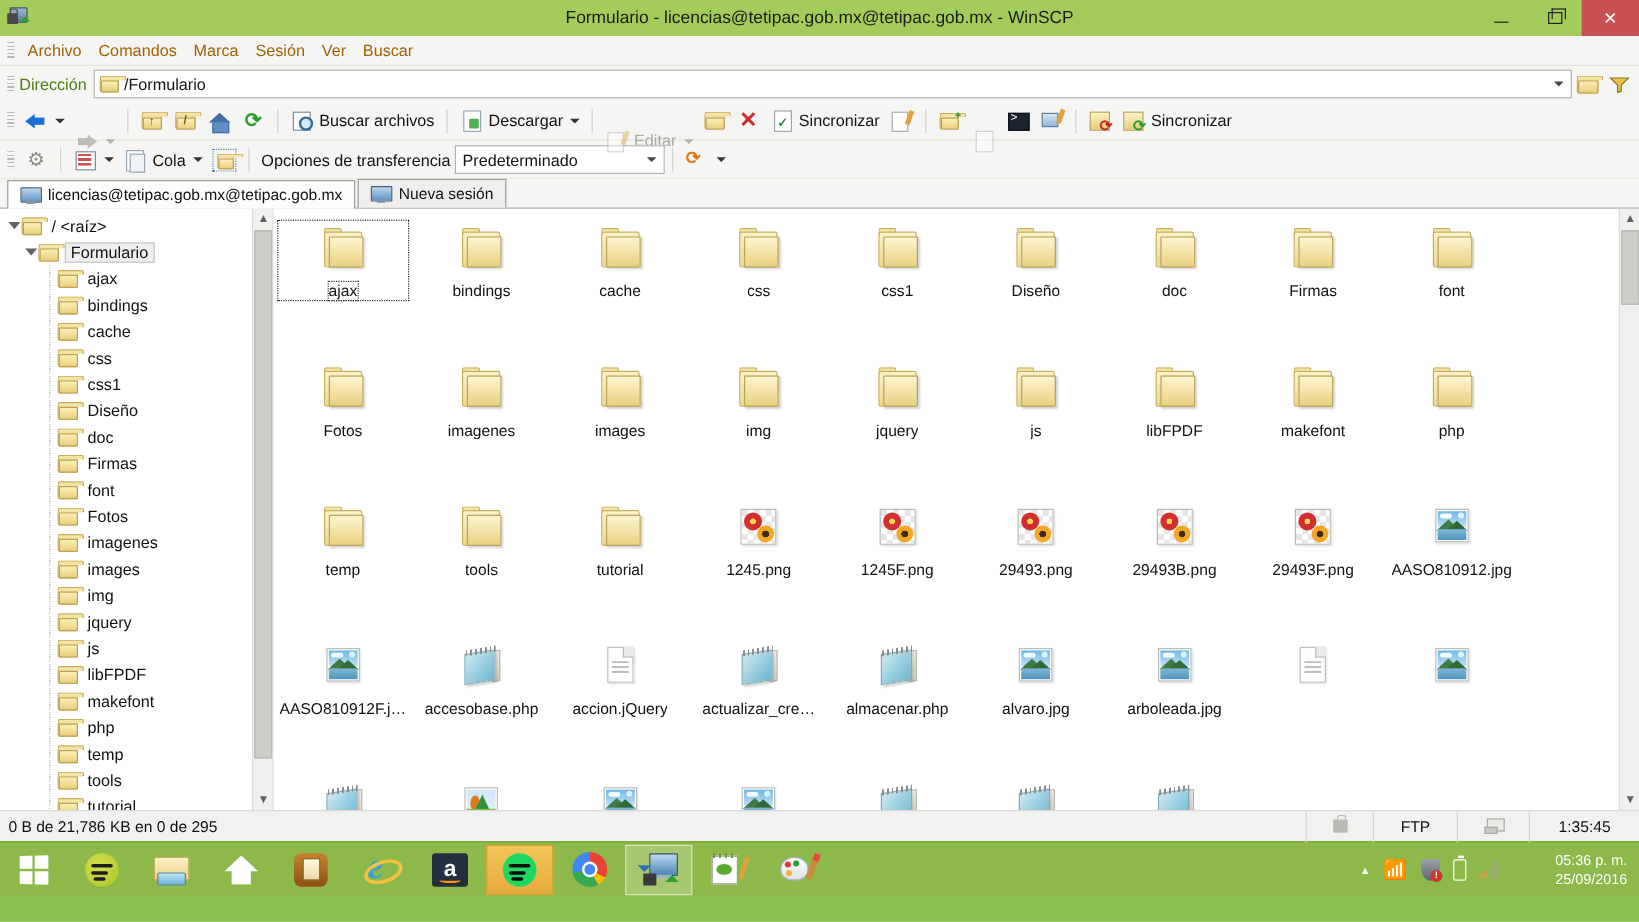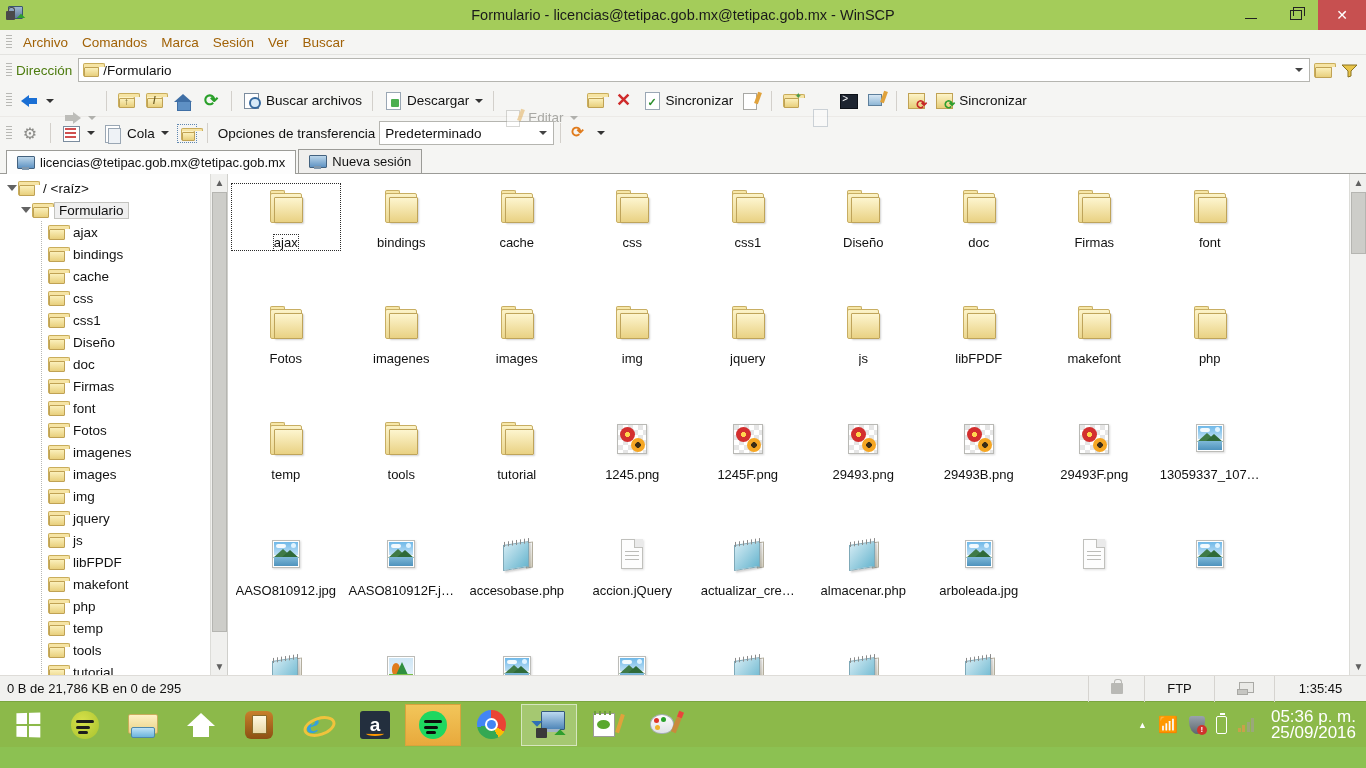--- a/index.html
+++ b/index.html
@@ -312,21 +312,21 @@
       linear-gradient(#fff,#fff) 13px 13px/11px 11px no-repeat;
     transform: perspective(40px) rotateY(-6deg);
   }
   .tbitem{
     width:56px;height:42px;display:flex;align-items:center;justify-content:center;
     margin:0 1px; position:relative;
   }
   .tbitem.active{ background:rgba(255,255,255,.22); border:1px solid rgba(255,255,255,.55); }
   .tbitem.hot{ background:linear-gradient(#f2c65a,#e8a93c); border:1px solid #d9a33c;}
   .tbtray{ margin-left:auto; display:flex; align-items:center; gap:11px; padding-right:10px;}
-  .traytime{ text-align:center; color:#fff; font-size:17px; line-height:16px; padding-left:6px;}
+  .traytime{ text-align:center; color:#fff; font-size:12px; line-height:16px; padding-left:6px;margin-left:30px;}
 
   .spotify{width:28px;height:28px;border-radius:50%;background:radial-gradient(circle at 40% 35%,#d6e04a,#a8c32e);position:relative;}
   .spotify.green{background:#1ed760;}
   .spotify:before,.spotify:after{content:"";position:absolute;left:5px;background:#1d1d1d;border-radius:3px;}
   .spotify:before{top:9px;width:18px;height:3px;}
   .spotify:after{top:15px;width:14px;height:3px;}
   .spotify i{position:absolute;left:7px;top:20px;width:10px;height:3px;background:#1d1d1d;border-radius:3px;}
   .spotify.green:before,.spotify.green:after,.spotify.green i{background:#0d0d0d;}
 
   .explorer{width:30px;height:26px;position:relative;}
@@ -1132,84 +1132,84 @@
             <span class="ibig">
               <span class="jpg-th">
                 <span class="sky"></span>
                 <span class="sun"></span>
                 <span class="cloud"></span>
                 <span class="mount"></span>
                 <span class="mount2"></span>
                 <span class="water"></span>
               </span>
             </span>
-            <span class="name">13059337_107…</span>
+            <span class="name">AASO810912.jpg</span>
           </div>
           <div class="cell">
             <span class="ibig">
               <span class="jpg-th">
                 <span class="sky"></span>
                 <span class="sun"></span>
                 <span class="cloud"></span>
                 <span class="mount"></span>
                 <span class="mount2"></span>
                 <span class="water"></span>
               </span>
             </span>
-            <span class="name">AASO810912.jpg</span>
+            <span class="name">AASO810912F.j…</span>
+          </div>
+          <div class="cell">
+            <span class="ibig">
+              <span class="php-ic">
+                <span class="pages"></span>
+                <span class="pad"></span>
+                <span class="rings"></span>
+              </span>
+            </span>
+            <span class="name">accesobase.php</span>
+          </div>
+          <div class="cell">
+            <span class="ibig">
+              <span class="doc-ic"></span>
+              <span class="doc-lines"></span>
+            </span>
+            <span class="name">accion.jQuery</span>
+          </div>
+          <div class="cell">
+            <span class="ibig">
+              <span class="php-ic">
+                <span class="pages"></span>
+                <span class="pad"></span>
+                <span class="rings"></span>
+              </span>
+            </span>
+            <span class="name">actualizar_cre…</span>
+          </div>
+          <div class="cell">
+            <span class="ibig">
+              <span class="php-ic">
+                <span class="pages"></span>
+                <span class="pad"></span>
+                <span class="rings"></span>
+              </span>
+            </span>
+            <span class="name">almacenar.php</span>
           </div>
           <div class="cell">
             <span class="ibig">
               <span class="jpg-th">
                 <span class="sky"></span>
                 <span class="sun"></span>
                 <span class="cloud"></span>
                 <span class="mount"></span>
                 <span class="mount2"></span>
                 <span class="water"></span>
               </span>
             </span>
-            <span class="name">AASO810912F.j…</span>
-          </div>
-          <div class="cell">
-            <span class="ibig">
-              <span class="php-ic">
-                <span class="pages"></span>
-                <span class="pad"></span>
-                <span class="rings"></span>
-              </span>
-            </span>
-            <span class="name">accesobase.php</span>
-          </div>
-          <div class="cell">
-            <span class="ibig">
-              <span class="doc-ic"></span>
-              <span class="doc-lines"></span>
-            </span>
-            <span class="name">accion.jQuery</span>
-          </div>
-          <div class="cell">
-            <span class="ibig">
-              <span class="php-ic">
-                <span class="pages"></span>
-                <span class="pad"></span>
-                <span class="rings"></span>
-              </span>
-            </span>
-            <span class="name">actualizar_cre…</span>
-          </div>
-          <div class="cell">
-            <span class="ibig">
-              <span class="php-ic">
-                <span class="pages"></span>
-                <span class="pad"></span>
-                <span class="rings"></span>
-              </span>
-            </span>
-            <span class="name">almacenar.php</span>
+            <span class="name">alvaro.jpg</span>
           </div>
           <div class="cell">
             <span class="ibig">
               <span class="jpg-th">
                 <span class="sky"></span>
                 <span class="sun"></span>
                 <span class="cloud"></span>
                 <span class="mount"></span>
                 <span class="mount2"></span>
                 <span class="water"></span>

